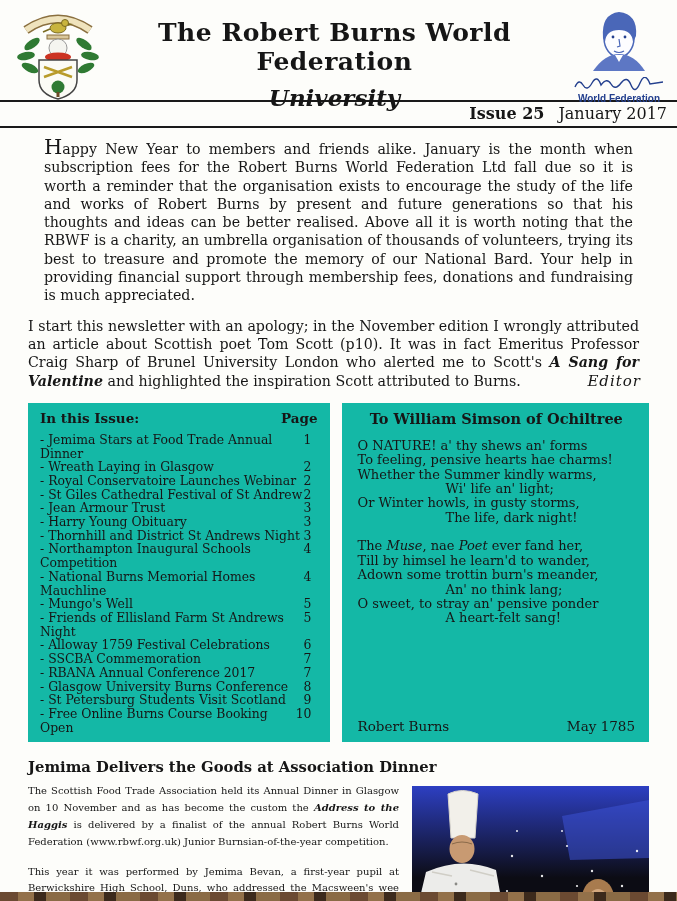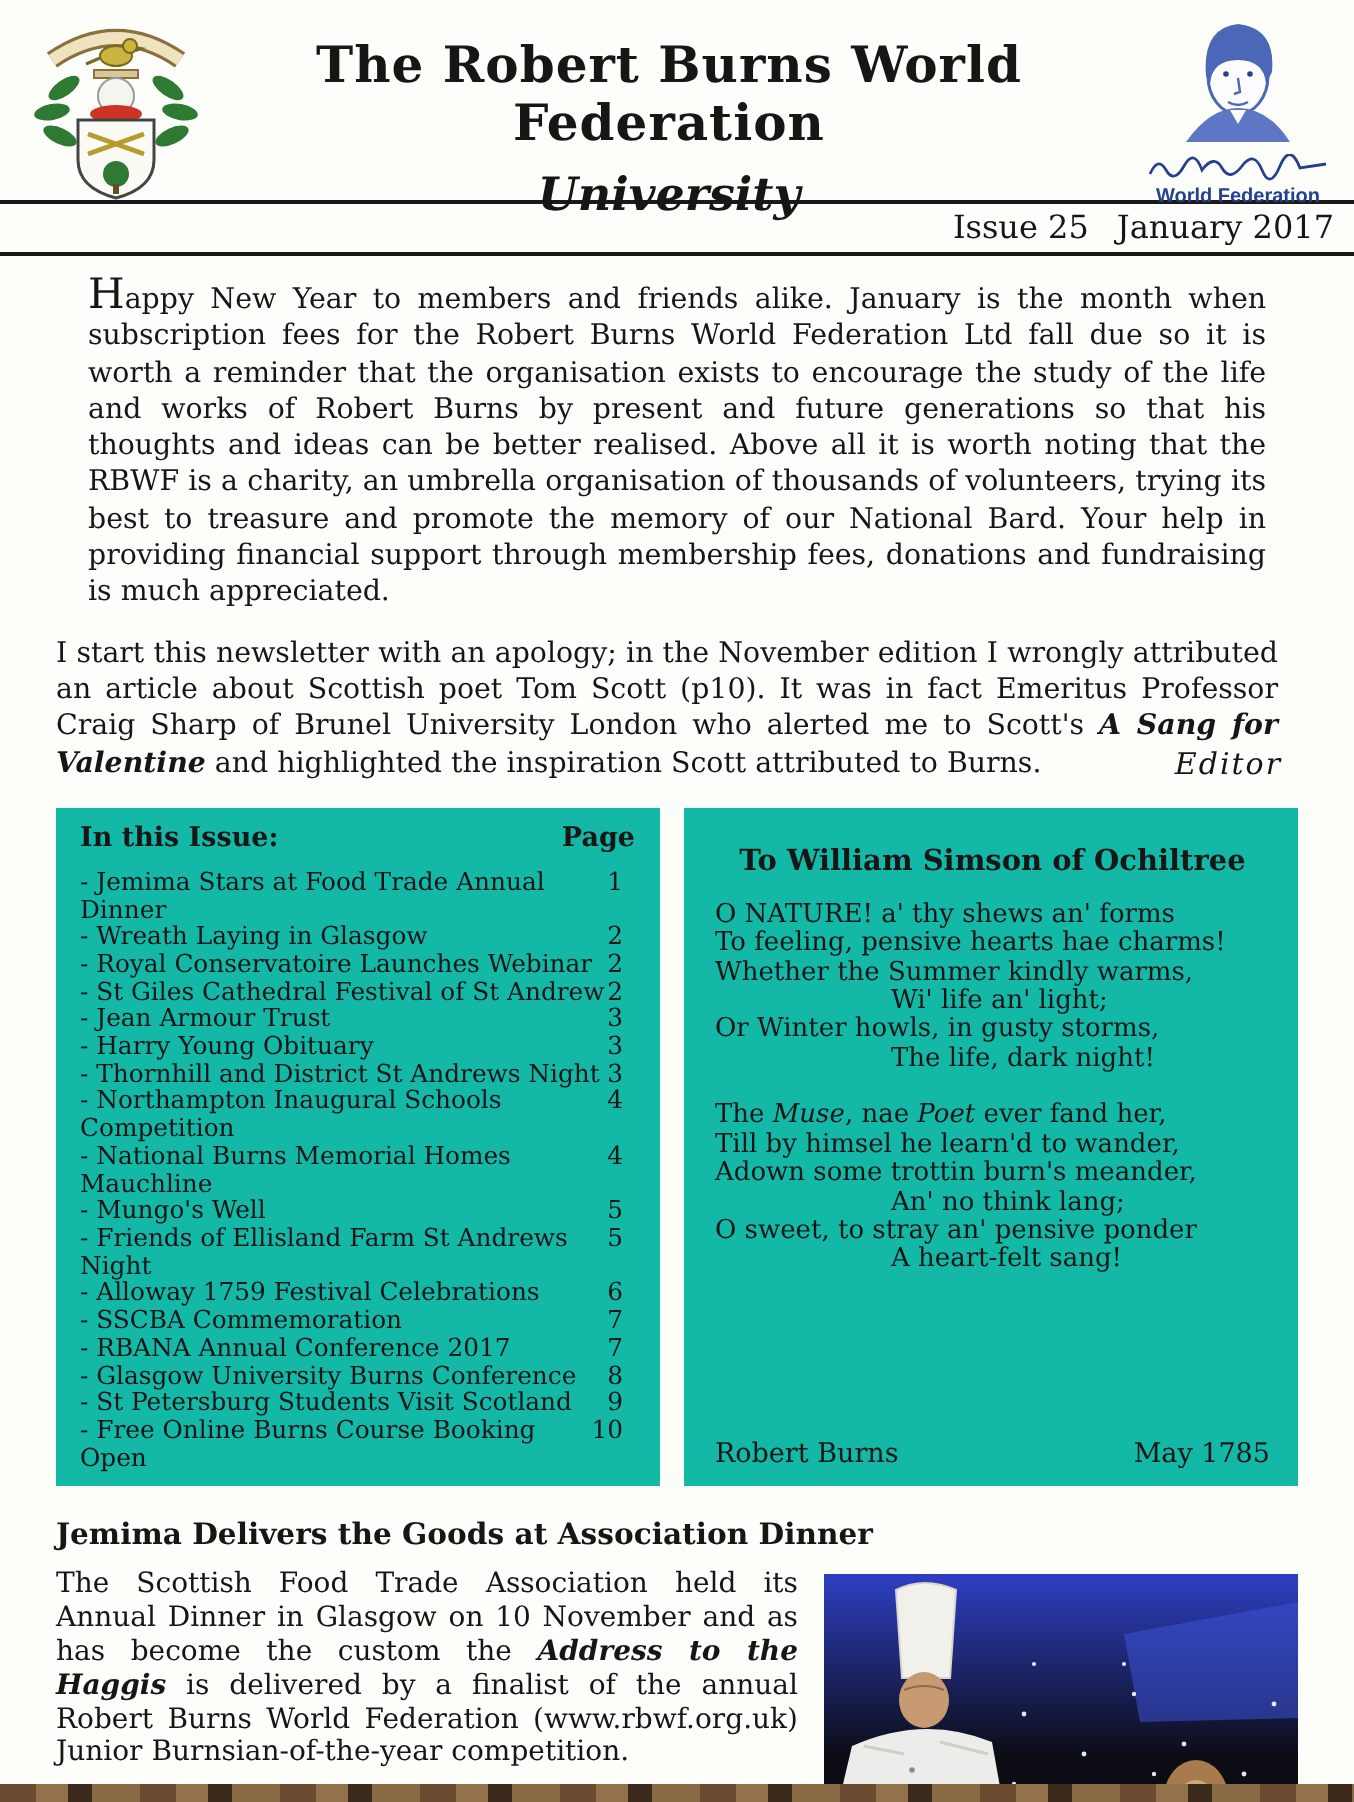--- a/index.html
+++ b/index.html
@@ -10,48 +10,48 @@
   }
   
   .hdr{display:flex;align-items:flex-start;height:100px;padding:4px 6px 0 14px;box-sizing:border-box;}
   .hdr-title{flex:1;text-align:center;padding-top:14px;}
   .title1{font-size:25px;font-weight:bold;letter-spacing:.5px;}
   .title2{font-size:23px;font-style:italic;font-weight:bold;margin-top:8px;}
   .plogo{width:104px;text-align:center;padding-top:4px;}
   .plogo .cap{font-size:10px;font-weight:bold;color:#24408e;font-family:"Liberation Sans",sans-serif;margin-top:-2px;}
   .rule{height:2px;background:#1a1a1a;}
   .issue-row{text-align:right;padding:2px 10px 3px 0;font-size:16px;}
-  .issue-label{font-weight:normal;margin-right:14px;}
+  .issue-label{font-weight:bold;margin-right:14px;}
   
   .main{padding:0 28px;}
   .p1{margin:9px 16px 0;font-size:14.2px;line-height:18.3px;text-align:justify;}
   .dropcap{font-size:21px;line-height:1;}
   .p2{position:relative;margin:12px 0 0;font-size:14.2px;line-height:18.3px;text-align:justify;padding-right:10px;}
   .ital{font-style:italic;font-weight:600;}
   .editor-sig{position:absolute;right:8px;bottom:0;font-style:italic;font-size:15px;letter-spacing:1px;}
   
   .boxes{display:flex;gap:12px;margin-top:13px;align-items:stretch;}
   .ybox{background:#14b8a6;flex:1;box-sizing:border-box;}
   .tocbox{padding:7px 12px 8px 12px;}
   .toc-head{display:flex;justify-content:space-between;font-weight:bold;font-size:13.5px;margin-bottom:7px;}
   .toc-list{list-style:none;margin:0;padding:0;}
   .toc-item{display:flex;justify-content:space-between;font-size:12.4px;line-height:13.7px;}
   .toc-page{padding-right:6px;}
-  .poembox{padding:18px 14px 8px 16px;display:flex;flex-direction:column;}
+  .poembox{padding:7px 14px 8px 16px;display:flex;flex-direction:column;}
   .poem-title{text-align:center;font-weight:bold;font-size:14.5px;margin-bottom:12px;}
   .poem-line{font-size:13px;line-height:14.4px;}
   .poem-line.ind{margin-left:88px;}
   .stanza2{margin-top:14px;}
   .pital{font-style:italic;}
   .poem-foot{display:flex;justify-content:space-between;font-weight:normal;font-size:13.5px;margin-top:auto;padding-top:12px;}
   
   .art-head{font-weight:bold;font-size:14.8px;margin:16px 0 0;}
   .art-row{display:flex;gap:13px;margin-top:8px;}
   .art-text{width:382px;}
-  .art-p{margin:0 0 13px;font-size:14px;line-height:16.8px;text-align:justify;}
+  .art-p{margin:0 0 13px;font-size:10px;line-height:16.8px;text-align:justify;}
   .photo{width:237px;height:203px;margin-top:3px;flex:none;}
   .strip{position:absolute;left:0;right:0;bottom:0;height:9px;
     background:repeating-linear-gradient(90deg,#6b4a32 0 18px,#93714a 18px 34px,#3c2a1c 34px 46px,#8a6b45 46px 70px);}
 </style>
 </head>
 <body>
 
 <div class="page">
 
   <div class="hdr">

